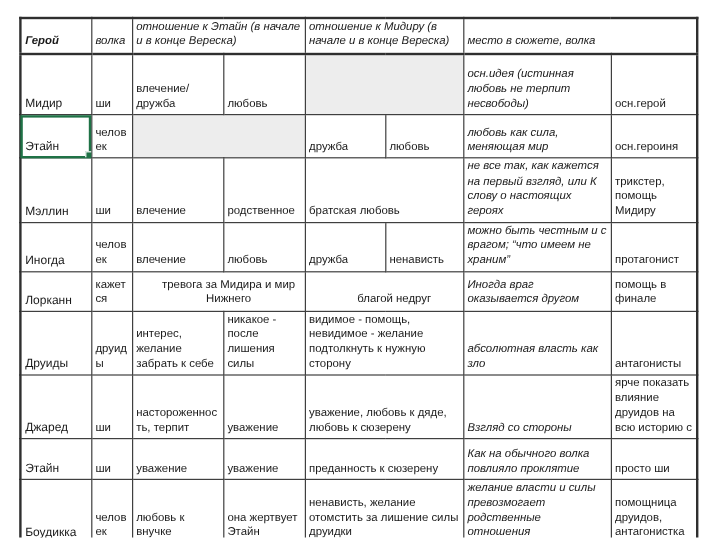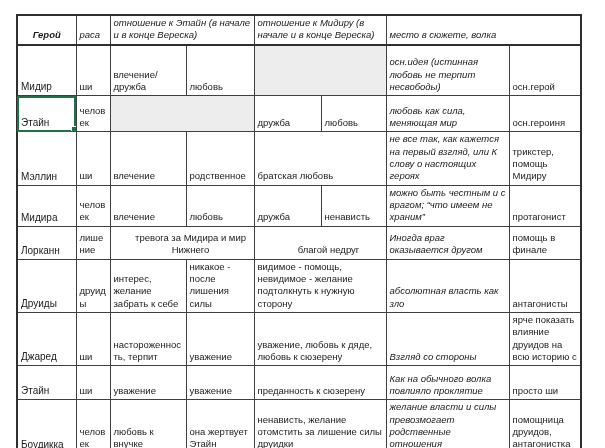--- a/index.html
+++ b/index.html
@@ -25,21 +25,21 @@
   tr:nth-child(3){height:36px;}
   tr:nth-child(4){height:43px;}
   tr:nth-child(5){height:41px;}
   tr:nth-child(6){height:33px;}
   tr:nth-child(7){height:42px;}
   tr:nth-child(8){height:40px;}
   tr:nth-child(9){height:34px;}
   tr:nth-child(10){height:36px;}
   tr:nth-child(11){height:42px;}
   .hdr{font-style:italic;margin-top:35px;}
-  .hdr-bold{font-weight:bold;text-align:center;}
+  .hdr-bold{font-weight:bold;}
   .name{font-weight:normal;font-size:10px;}
   .idea{font-style:italic;}
   .shaded{background:#ededed;}
   .center{text-align:center;padding-left:20px;}
   .selected{
     position:relative;
     outline:2px solid #1f7246;
     outline-offset:-2px;
     margin-left:37px;
   }
@@ -60,21 +60,21 @@
         <col style="width:76px">
         <col style="width:68px">
       <col style="width:67px">
         <col style="width:65px">
         <col style="width:123px">
         <col style="width:72px">
     </colgroup>
     <tbody id="tbody">
         <tr>
           <th class="hdr hdr-bold">Герой</th>
-          <th class="hdr">раса</th>
+          <th class="hdr">волка</th>
           <th colspan="2" class="hdr">отношение к Этайн (в начале и в конце Вереска)</th>
           <th colspan="2" class="hdr">отношение к Мидиру (в начале и в конце Вереска)</th>
           <th colspan="2" class="hdr">место в сюжете, волка</th>
         </tr>
         <tr>
           <td class="name">Мидир</td>
           <td>ши</td>
           <td>влечение/ дружба</td>
           <td>любовь</td>
           <td colspan="2" class="shaded"></td>
@@ -93,32 +93,32 @@
         <tr>
           <td class="name">Мэллин</td>
           <td>ши</td>
           <td>влечение</td>
           <td>родственное</td>
           <td colspan="2">братская любовь</td>
           <td class="idea">не все так, как кажется на первый взгляд, или К слову о настоящих героях</td>
           <td>трикстер, помощь Мидиру</td>
         </tr>
         <tr>
-          <td class="name">Мидира</td>
+          <td class="name">Иногда</td>
           <td>человек</td>
           <td>влечение</td>
           <td>любовь</td>
           <td>дружба</td>
           <td>ненависть</td>
           <td class="idea">можно быть честным и с врагом; “что имеем не храним”</td>
           <td>протагонист</td>
         </tr>
         <tr>
           <td class="name">Лорканн</td>
-          <td>лишение</td>
+          <td>кажется</td>
           <td colspan="2" class="center">тревога за Мидира и мир Нижнего</td>
           <td colspan="2" class="center">благой недруг</td>
           <td class="idea">Иногда враг оказывается другом</td>
           <td>помощь в финале</td>
         </tr>
         <tr>
           <td class="name">Друиды</td>
           <td>друиды</td>
           <td>интерес, желание забрать к себе</td>
           <td>никакое - после лишения силы</td>

